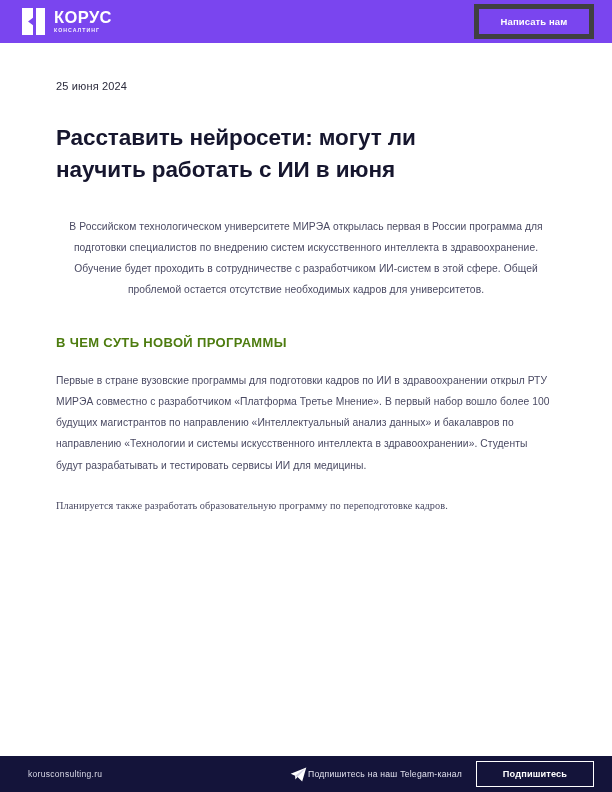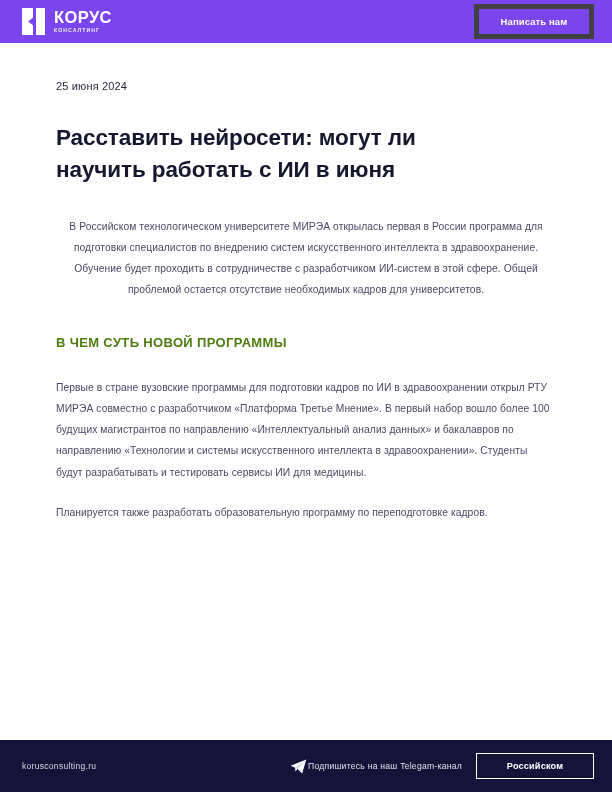--- a/index.html
+++ b/index.html
@@ -128,30 +128,30 @@
     letter-spacing: 0.06px;
   }
   .p-lead { margin-top: 30px; text-align: center; }
   .section-head {
     margin: 34px 0 0 0;
     font-size: 13px;
     font-weight: bold;
     color: #4d7c0f;
     letter-spacing: 0.35px;
   }
-  .p-after-head { margin-top: 27px; }
-  .p-tail { margin-top: 19px; }
+  .p-after-head { margin-top: 20px; }
+  .p-tail { margin-top: 19px; font-family: Liberation Serif, serif; }
 
   
   .site-footer {
-    height: 52px;
+    height: 36px;
     background: #14143a;
     display: flex;
     align-items: center;
-    padding: 0 18px 0 22px;
+    padding: 0 18px 0 28px;
     box-sizing: border-box;
     flex: 0 0 auto;
   }
   .footer-url {
     color: #d9d9e6;
     font-size: 8.5px;
     letter-spacing: 0.3px;
     flex: 0 0 auto;
   }
   .footer-mid {
@@ -225,16 +225,16 @@
 
   <footer class="site-footer">
     <span class="footer-url">korusconsulting.ru</span>
     <div class="footer-mid">
       <svg class="tg-icon" viewBox="0 0 24 21" aria-hidden="true">
         <path d="M1 9.4 23 0.6 17.2 20.4 10.6 14.2 7.6 17.4 7.2 12.2z" fill="#ffffff"></path>
         <path d="M7.3 12.3 23 0.6 10.6 14.2z" fill="#d3d3e4"></path>
       </svg>
       <span class="footer-note">Подпишитесь на наш Telegam-канал</span>
     </div>
-    <button class="footer-cta">Российском</button>
+    <button class="footer-cta">Подпишитесь</button>
   </footer>
 
 </div>
 
 </body></html>

